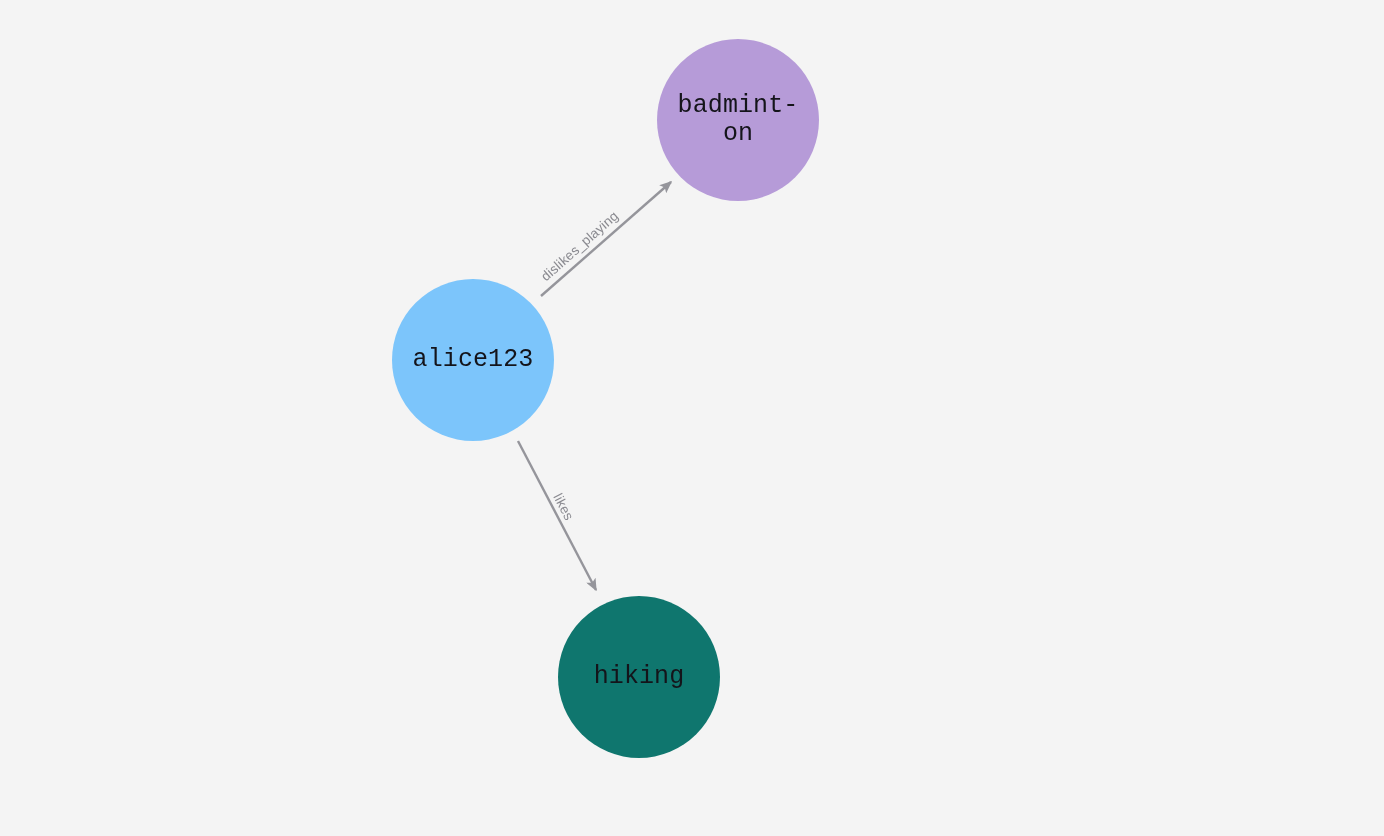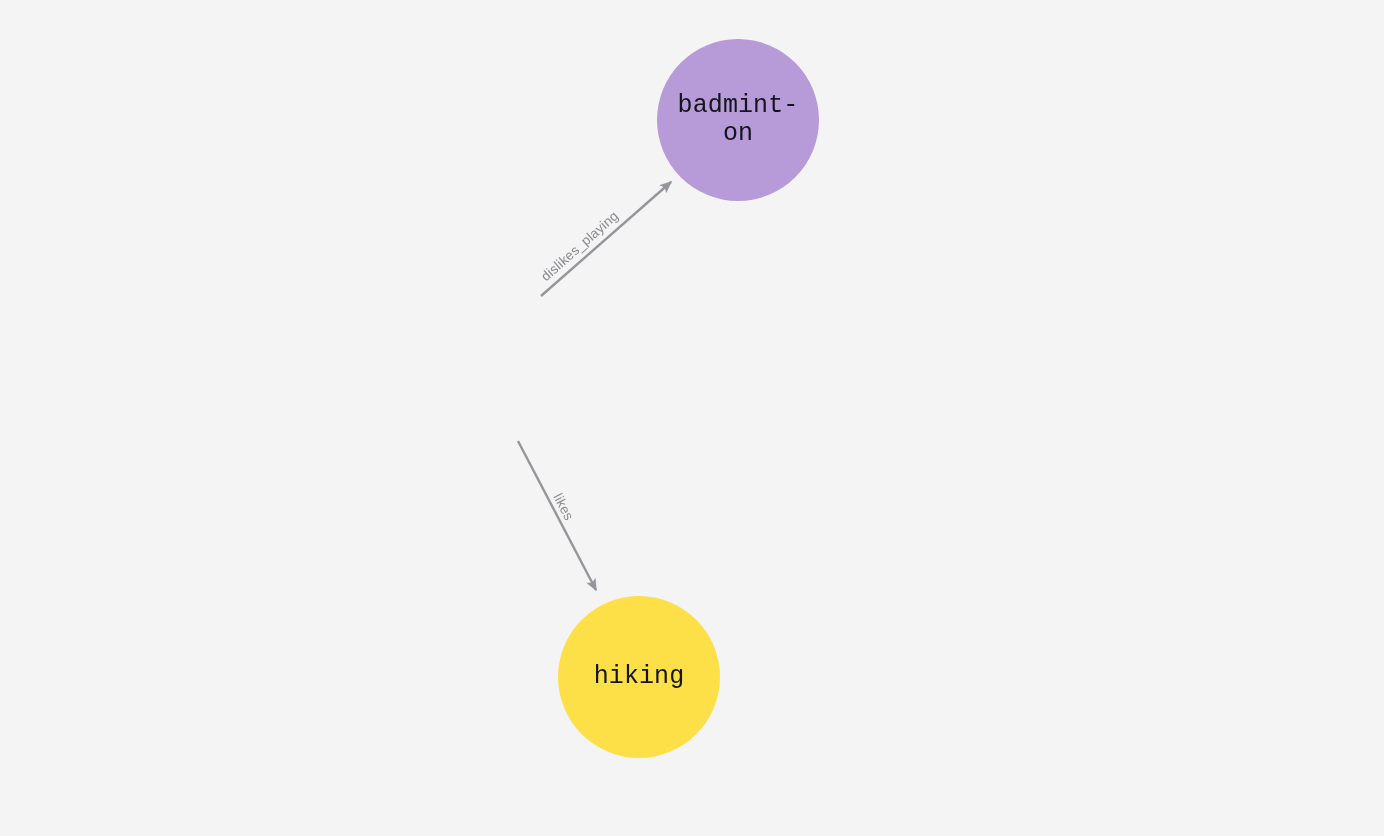--- a/index.html
+++ b/index.html
@@ -66,27 +66,30 @@
       <marker id="arrowhead" markerWidth="5.2" markerHeight="4.4" refX="4.6" refY="2.2" orient="auto" markerUnits="strokeWidth">
         <path d="M 0 0 L 5.2 2.2 L 0 4.4 L 1.15 2.2 z" fill="#95959b"></path>
       </marker>
     </defs>
 
     <line x1="541" y1="296" x2="671" y2="182" stroke="#95959b" stroke-width="2.4" marker-end="url(#arrowhead)"></line>
 
     <line x1="518" y1="441" x2="596" y2="590" stroke="#95959b" stroke-width="2.4" marker-end="url(#arrowhead)"></line>
   </svg>
 
+  <div class="node-circle" style="left:392px; top:279px; width:162px; height:162px; background:#7cc5fb;">
+    <span class="node-label">alice123</span>
+  </div>
 
   <div class="node-circle" style="left:657px; top:39px; width:162px; height:162px; background:#b69bd8;">
     <span class="node-label">badmint-
 on</span>
   </div>
 
-  <div class="node-circle" style="left:558px; top:596px; width:162px; height:162px; background:#fde047;">
+  <div class="node-circle" style="left:558px; top:596px; width:162px; height:162px; background:#0f766e;">
     <span class="node-label">hiking</span>
   </div>
 
   <div class="edge-label" style="left:543px; top:271px; transform: rotate(-41.5deg);">dislikes_playing</div>
 
   <div class="edge-label" style="left:557px; top:487px; transform: rotate(62.5deg);">likes</div>
 
 </div>
 
 </body></html>

